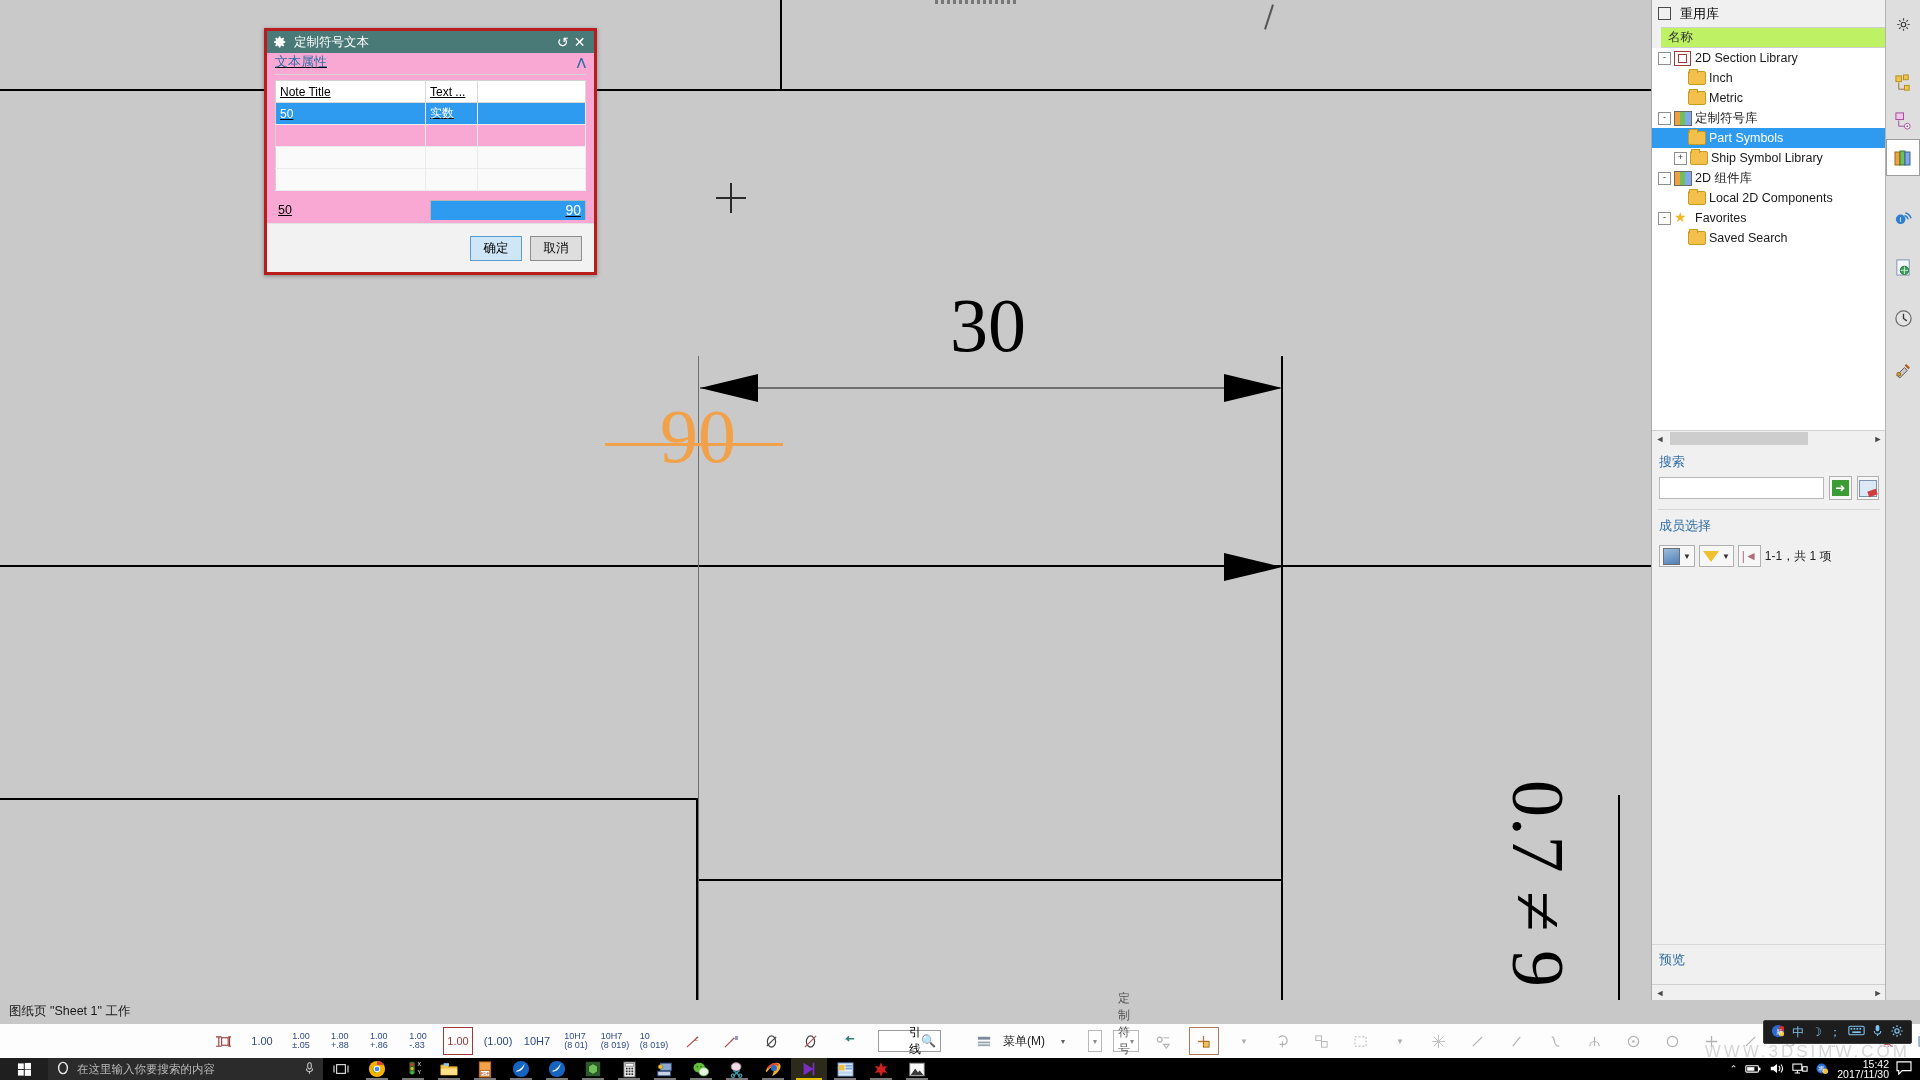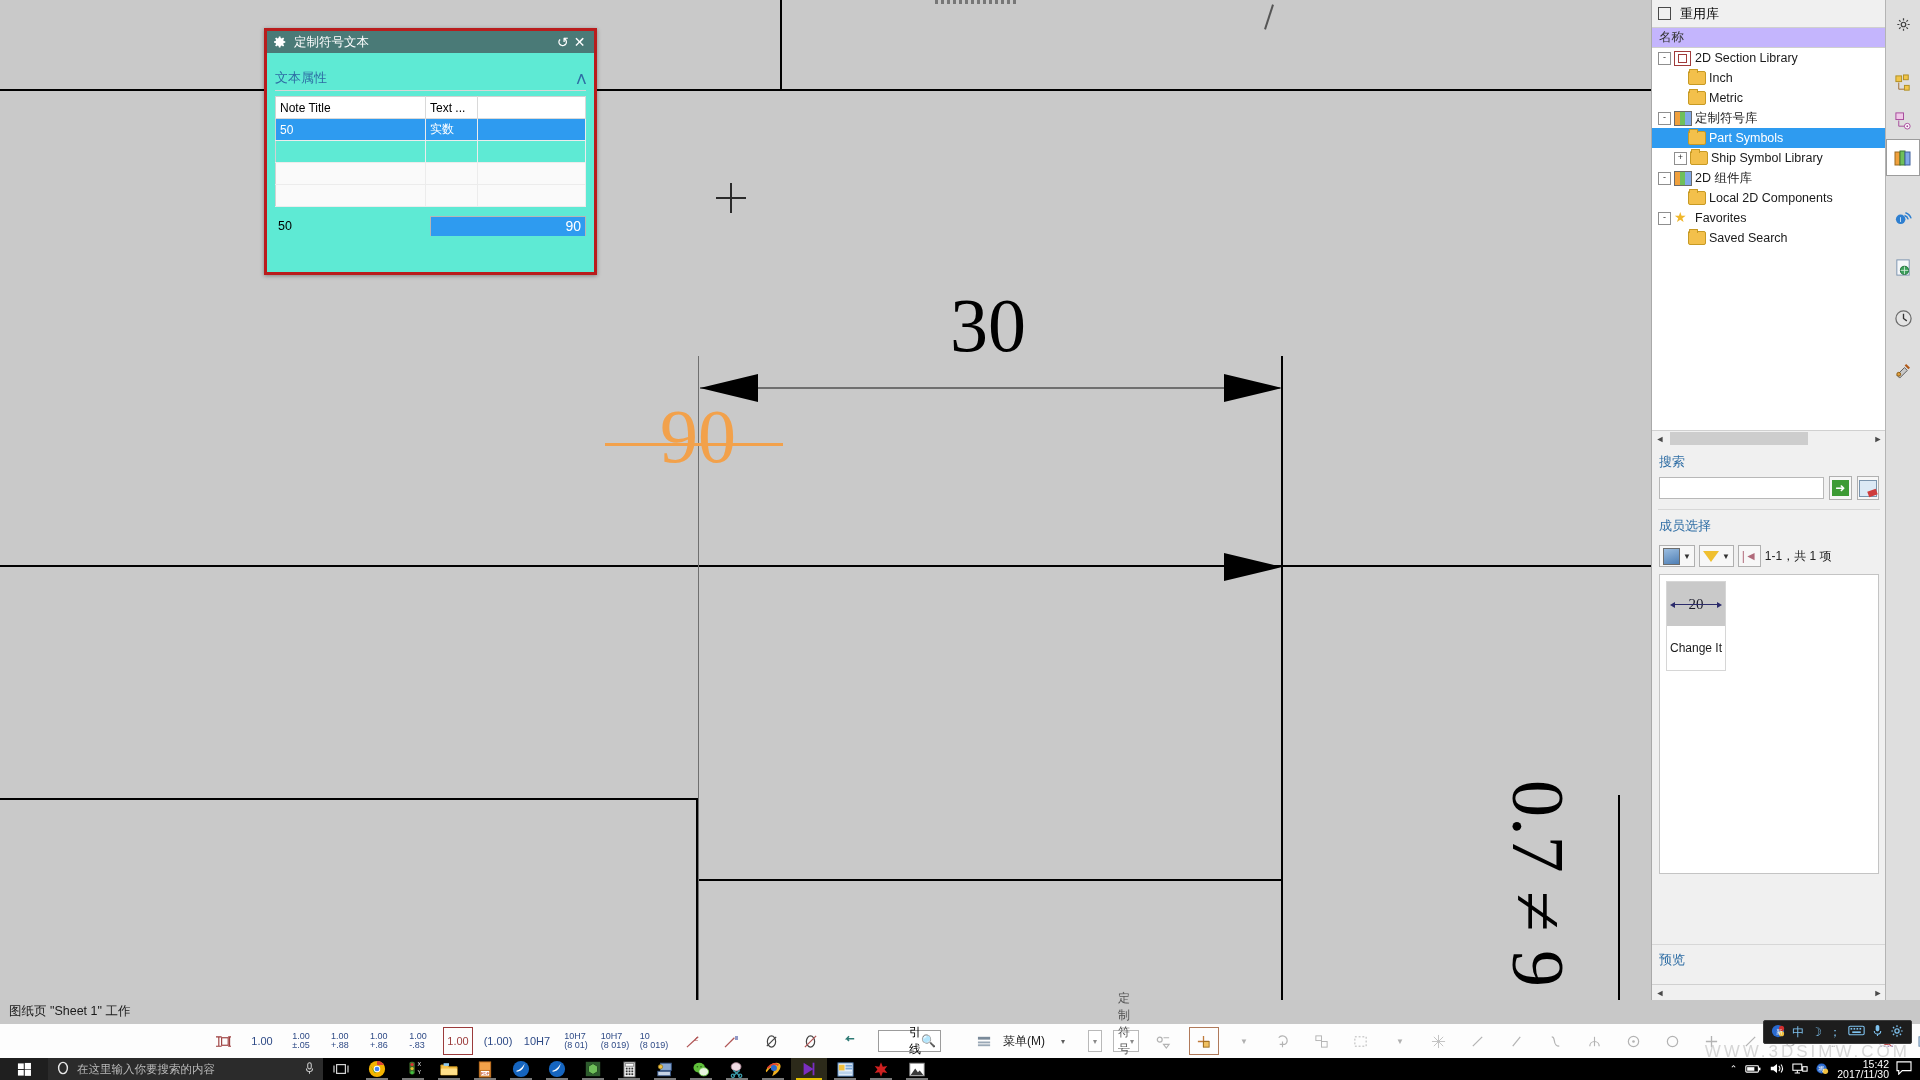--- a/index.html
+++ b/index.html
@@ -25,21 +25,21 @@
   .orangeline{position:absolute;height:3px;background:#f2a14b;}
 
   
   #dialog{position:absolute;left:264px;top:28px;width:327px;height:241px;
     background:#f7f7f7;border:3px solid #b91c1c;box-shadow:0 1px 4px rgba(0,0,0,.35);}
   #dlgTitle{height:22px;background:#4a7a77;display:flex;align-items:center;padding:0 6px;color:#fff;font-size:12.5px;}
   #dlgTitle .gear{width:14px;height:14px;margin-right:7px;display:inline-block;}
   #dlgTitle .ttl{flex:1;}
   #dlgTitle .tbtn{width:17px;height:17px;display:flex;align-items:center;justify-content:center;
     color:#fff;font-size:14px;cursor:pointer;}
-  .dlgBody{padding:16px 8px 0 8px;background:#5eead4;height:calc(100% - 22px);box-sizing:border-box;}
+  .dlgBody{padding:0 8px 0 8px;background:#f9a8d4;height:calc(100% - 22px);box-sizing:border-box;text-decoration:underline;}
   .sectionHdr{display:flex;align-items:center;border-bottom:1px solid #d6d6d6;padding-bottom:3px;margin-bottom:5px;}
   .sectionHdr .lbl{color:#2e6da4;font-size:13px;flex:1;}
   .sectionHdr .chev{color:#2e6da4;font-size:11px;font-weight:bold;}
   table.props{width:100%;border-collapse:collapse;border:1px solid #d2d2d2;table-layout:fixed;font-size:12px;}
   table.props th{background:#fff;border-right:1px solid #d9d9d9;border-bottom:1px solid #d9d9d9;
      text-align:left;font-weight:normal;padding:2px 4px;height:17px;}
   table.props td{border-right:1px solid #ececec;border-bottom:1px solid #ececec;padding:2px 4px;height:17px;}
   table.props tr.sel td{background:#2e9bf0;color:#fff;}
   table.props tr.alt td{background:#fafafa;}
   .colA{width:150px;} .colB{width:52px;}
@@ -54,22 +54,22 @@
   .dbtn{width:52px;height:25px;font-size:12.5px;border:1px solid #8d8d8d;cursor:pointer;
       font-family:"Liberation Sans",sans-serif;}
   .dbtn.primary{background:#cfe6f7;border-color:#5a9ed1;}
   .dbtn.normal{background:#dedede;}
 
   
   #rightPanel{position:absolute;right:34px;top:0;width:235px;height:1000px;background:#f0f0f0;
      border-left:1px solid #a9a9a9;box-sizing:border-box;}
   #rpTitle{height:27px;display:flex;align-items:center;padding:0 6px;font-size:13px;color:#000;}
   #rpTitle .sq{width:11px;height:11px;border:1.5px solid #4a4a4a;margin-right:9px;display:inline-block;}
-  .colHdr{height:19px;background:#c4b5fd;border-top:1px solid #cfcfcf;border-bottom:1px solid #cfcfcf;
-      display:flex;align-items:center;padding-left:7px;font-size:12.5px;color:#333;}
+  .colHdr{height:19px;background:#bef264;border-top:1px solid #cfcfcf;border-bottom:1px solid #cfcfcf;
+      display:flex;align-items:center;padding-left:7px;font-size:12.5px;color:#333;margin-left:9px;}
   #tree{background:#fff;height:382px;overflow:hidden;position:relative;font-size:12.5px;}
   .trow{height:20px;display:flex;align-items:center;white-space:nowrap;}
   .trow.sel{background:#2e9bf0;}
   .trow.sel .tlabel{color:#fff;}
   .exp{width:11px;height:11px;border:1px solid #8f8f8f;background:#fff;font-size:9px;line-height:9px;
      text-align:center;color:#333;margin-right:3px;flex:none;cursor:pointer;font-family:"Liberation Sans",sans-serif;}
   .expSpacer{width:14px;flex:none;}
   .ind{flex:none;}
   .ico{width:16px;height:14px;margin-right:5px;flex:none;}
   .tlabel{color:#1a1a1a;}
@@ -252,20 +252,24 @@
         </tr>
       </tbody>
     </table>
     <div class="valueRow">
       <span class="vlabel">50</span>
       <span class="fakeinput">
         <span>90</span>
       </span>
     </div>
   </div>
+  <div class="dlgFooter">
+    <button class="dbtn primary">确定</button>
+    <button class="dbtn normal">取消</button>
+  </div>
 </div>
 
 <div id="rightPanel">
   <div id="rpTitle">
     <span class="sq"></span>
     <span>重用库</span>
   </div>
   <div class="colHdr">名称</div>
   <div id="tree">
       <div class="trow">
@@ -359,29 +363,20 @@
     <span class="tbBtn">
         <span class="funnel"></span>
         <span class="caret">▼</span>
       </span>
     <span class="tbBtn">
         <span class="firstIcon">|◄</span>
       </span>
     <span class="cntText">1-1，共 1 项</span>
   </div>
 
-  <div id="memberList">
-    <div class="memberCard">
-      <div class="memberThumb">
-        <span class="dl"></span>
-        <span class="dimv">20</span>
-      </div>
-      <div class="memberName">Change It</div>
-    </div>
-  </div>
 
   <div id="previewTitle" style="position:absolute;left:0;right:0;bottom:28px;">预览</div>
   <div class="hscroll" style="position:absolute;left:0;right:0;bottom:0;">
     <span class="hsBtn">◄</span>
     <span class="hsTrack"></span>
     <span class="hsBtn">►</span>
   </div>
 </div>
 
 <div id="rail">

